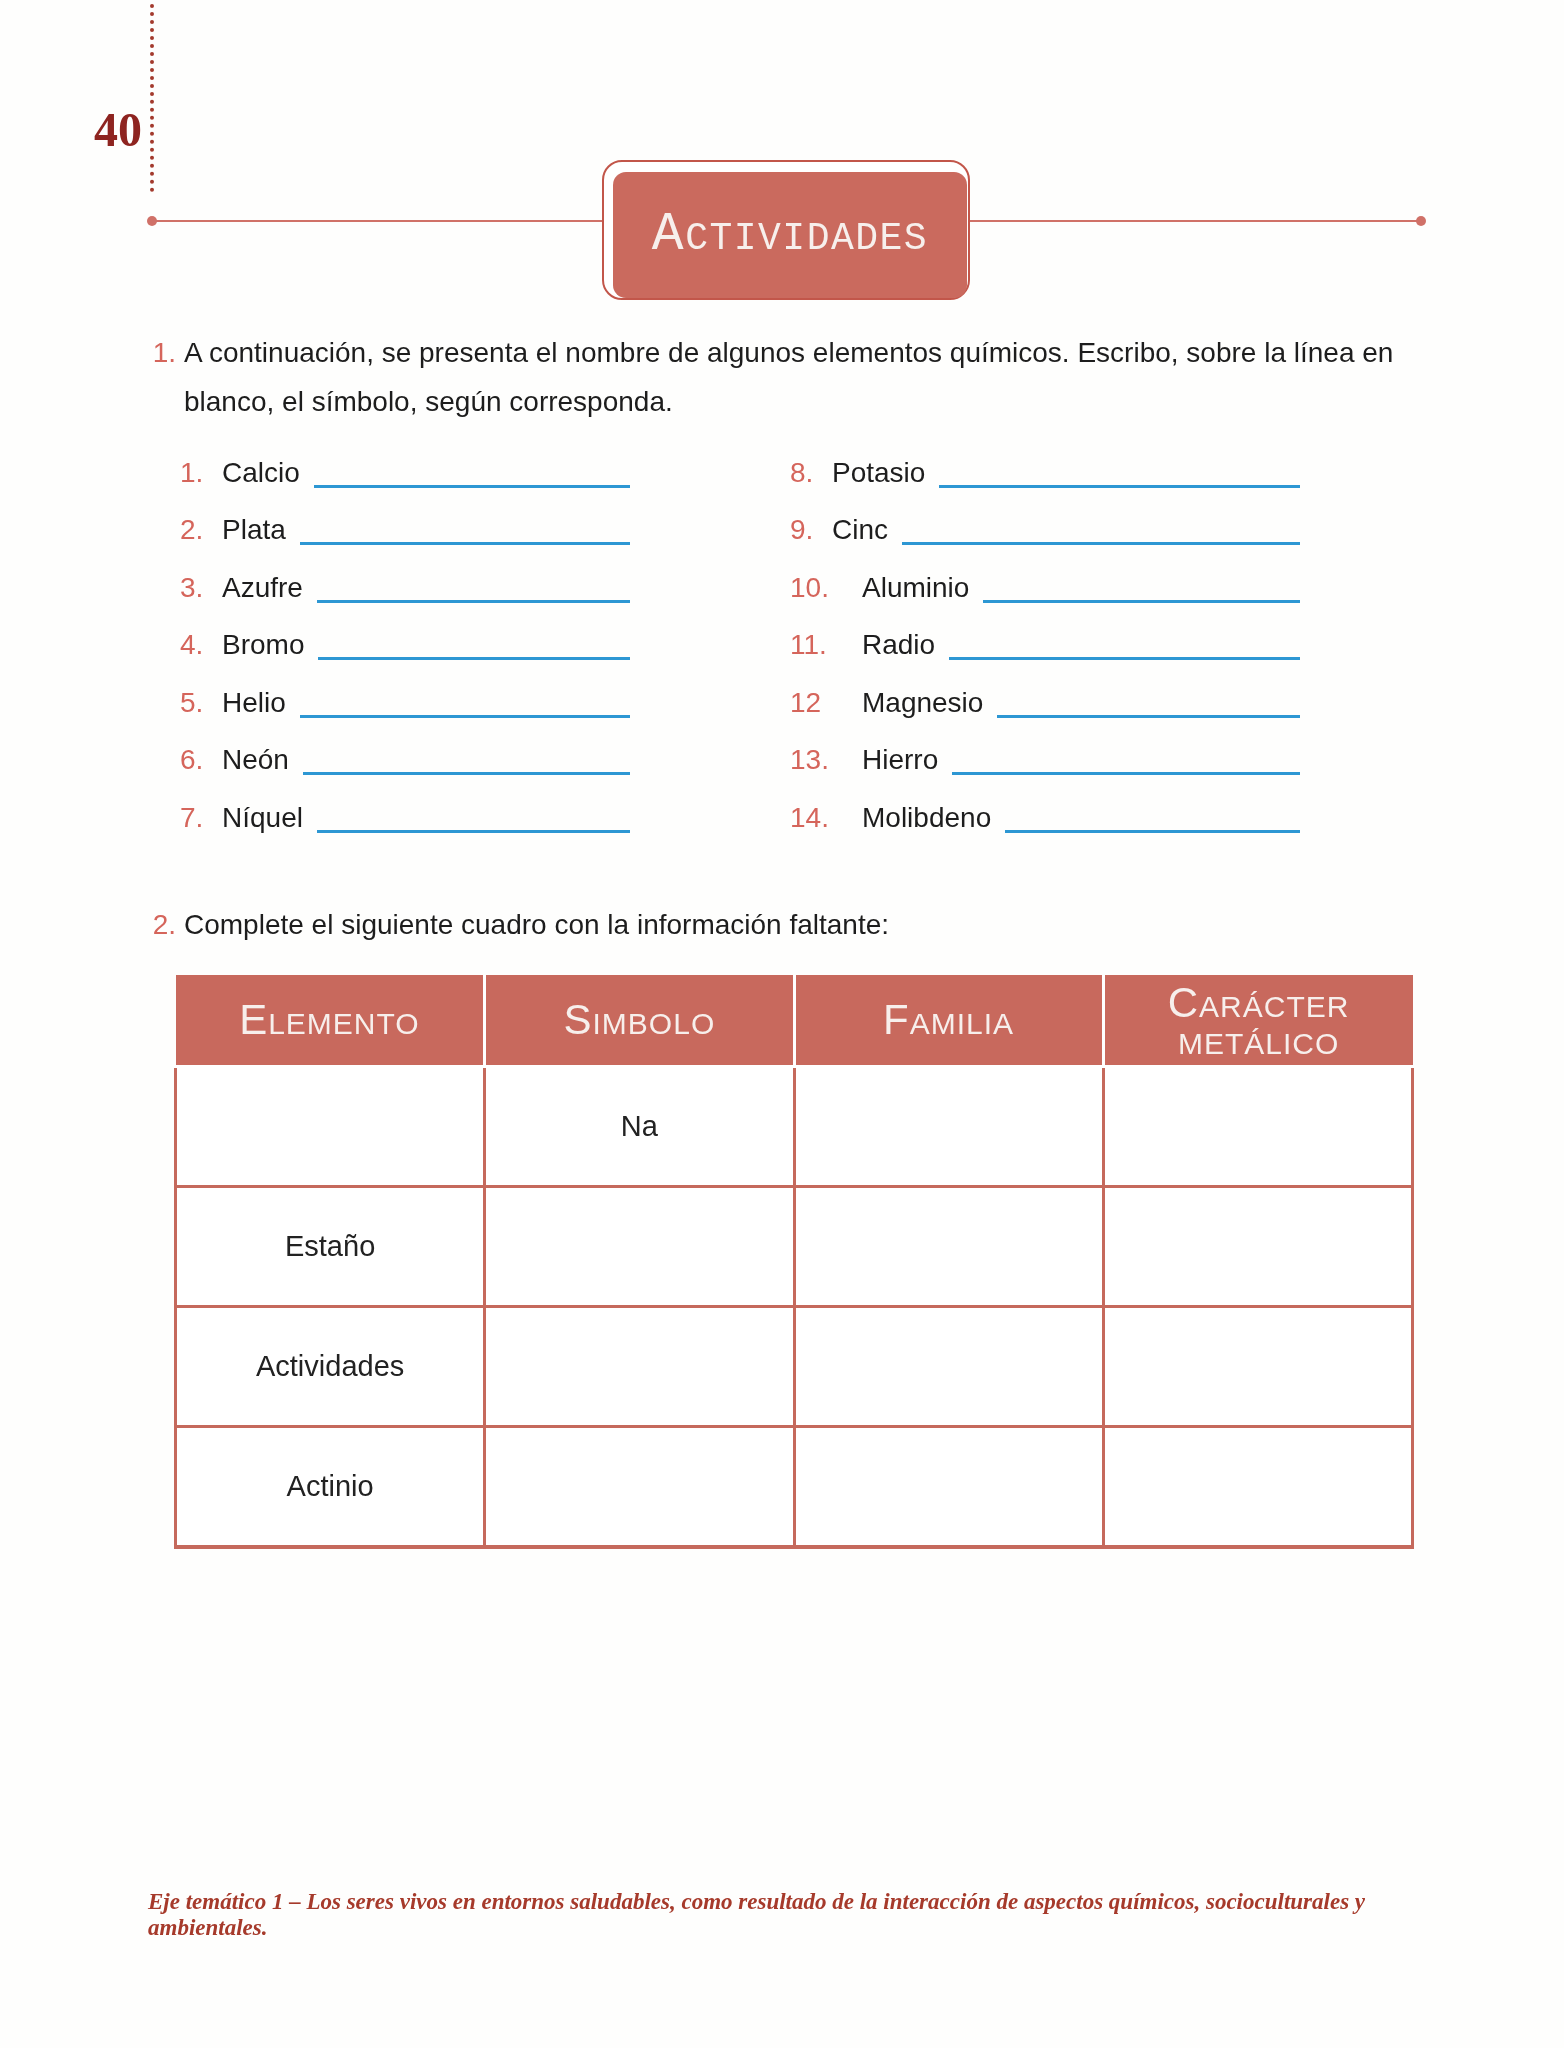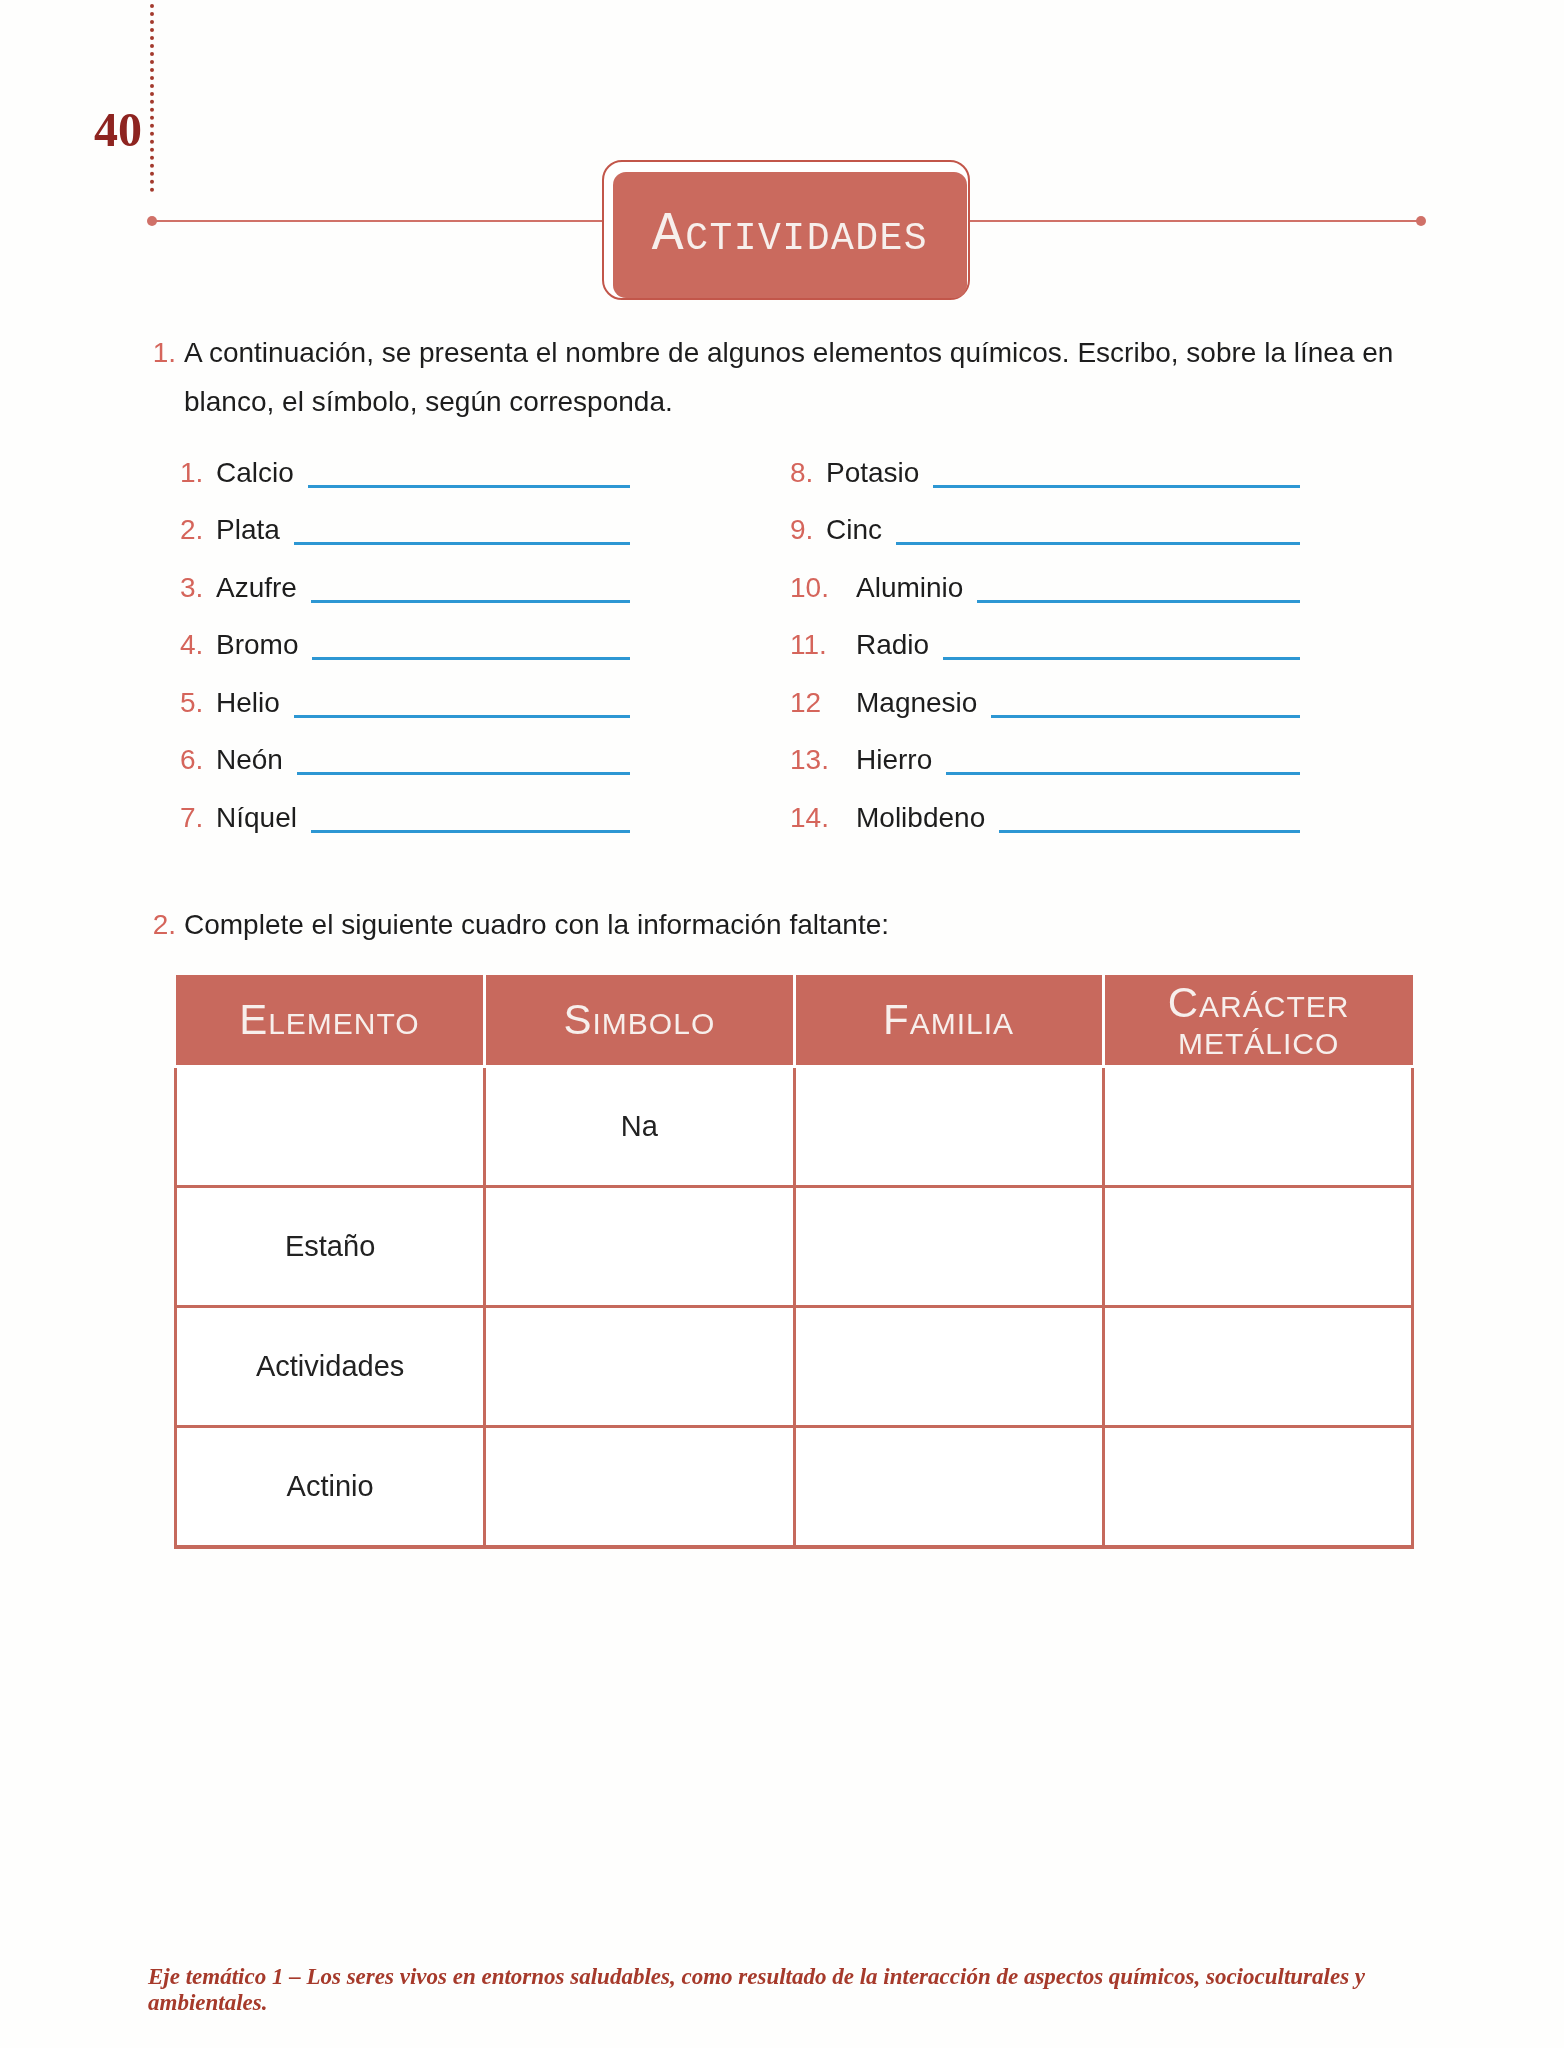--- a/index.html
+++ b/index.html
@@ -55,21 +55,21 @@
 
   
   .element-list {
     position:absolute; left:180px; top:438px;
     display:grid; grid-template-columns:452px 512px; column-gap:158px;
     grid-template-rows:repeat(7, 57.5px); grid-auto-flow:column;
   }
   .item { display:flex; align-items:flex-end; font-size:28px; line-height:1.1; }
   .item .num { color:#d5655b; min-width:36px; padding-bottom:7px; }
   .item.wide .num { min-width:66px; }
-  .item .label { padding-bottom:7px; white-space:nowrap; }
+  .item .label { margin-left:6px; padding-bottom:7px; white-space:nowrap; }
   .item .blank { flex:1; border-bottom:3px solid #2d97d3; margin:0 2px 8px 14px; }
 
   
   .fill-table {
     position:absolute; left:174px; top:975px; width:1240px;
     border-collapse:collapse; table-layout:fixed;
   }
   .fill-table th {
     height:90px; background:#c8695d; color:#f7efec; font-weight:normal;
     border-left:3px solid #ffffff; border-right:3px solid #ffffff;
@@ -81,21 +81,21 @@
   .th-line1::first-letter { font-size:42px; }
   .th-line2 { display:block; text-transform:uppercase; font-size:30px; letter-spacing:1px; line-height:1.15; }
   .fill-table td {
     height:117px; border:3px solid #c5695c; text-align:center; vertical-align:middle;
     font-size:29px; font-weight:500; color:#222; background:#fff; padding:0;
   }
   .fill-table tr:last-child td { border-bottom-width:4px; }
 
   
   .footer-note {
-    position:absolute; left:148px; top:1964px; width:1300px;
+    position:absolute; left:148px; top:1889px; width:1300px;
     font-family:"Liberation Serif", serif; font-style:italic; font-weight:600;
     font-size:23px; color:#a63a2b;
   }
 </style>
 </head>
 <body>
 
 <div class="page">
 
   <div class="dotted-rule"></div>

